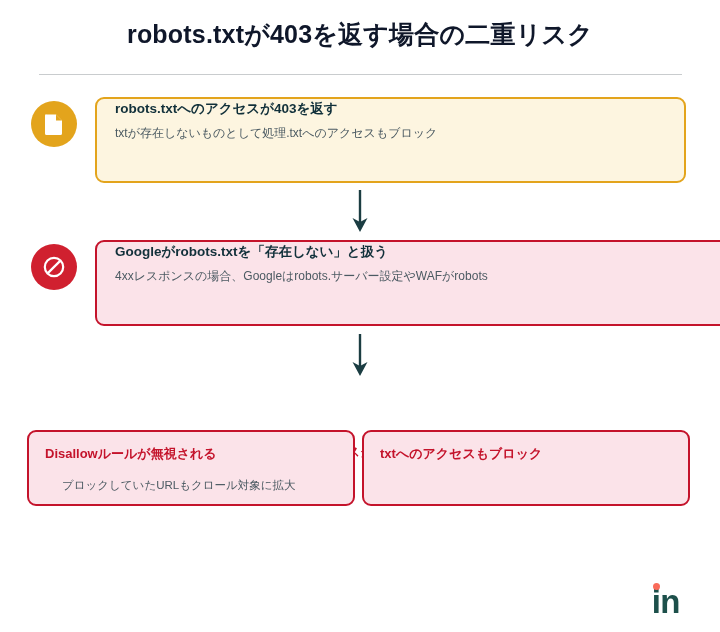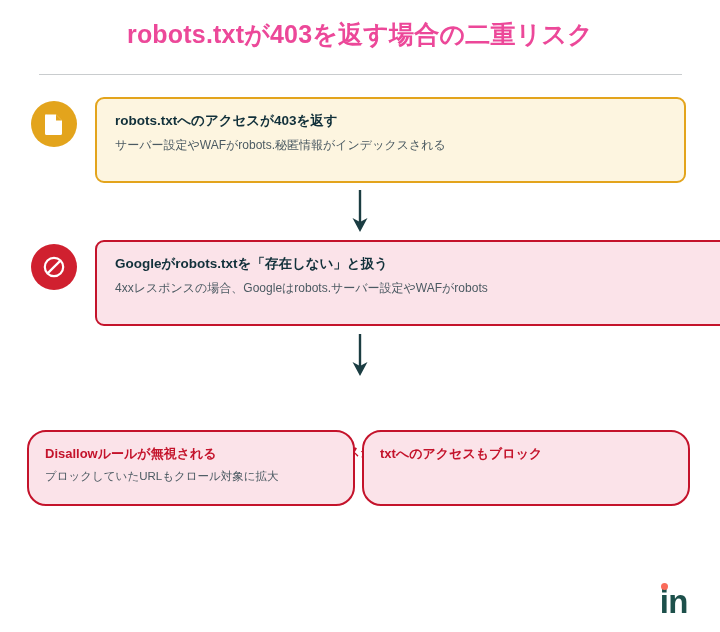--- a/index.html
+++ b/index.html
@@ -18,21 +18,21 @@
 
   
   .page-title {
     position: absolute;
     left: 0;
     top: 18px;
     width: 720px;
     text-align: center;
     font-size: 25px;
     font-weight: bold;
-    color: #ec4899;
+    color: #0f172a;
     letter-spacing: 0.2px;
     white-space: nowrap;
   }
   .title-divider {
     position: absolute;
     left: 39px;
     top: 74px;
     width: 643px;
     height: 1px;
     background: #c9ccce;
@@ -46,21 +46,21 @@
     align-items: center;
     justify-content: center;
   }
   .icon-doc { background: #e3a41c; }
   .icon-ban { background: #d0202f; }
 
   .step-card {
     position: absolute;
     box-sizing: border-box;
     border-radius: 9px;
-    padding: 14px 18px 12px 18px;
+    padding: 2px 18px 12px 18px;
   }
   .card-warning {
     background: #fdf5e0;
     border: 2px solid #e3a41c;
   }
   .card-danger {
     background: #fbe3e9;
     border: 2px solid #c4132b;
   }
   .card-title {
@@ -98,45 +98,45 @@
     white-space: nowrap;
     margin-top: 42px;
   }
 
   
   .outcome-card {
     position: absolute;
     box-sizing: border-box;
     width: 328px;
     height: 76px;
-    border-radius: 19px;
+    border-radius: 9px;
     background: #fbe3e9;
     border: 2px solid #c4132b;
     padding: 14px 16px 0 16px;
   }
   .outcome-title {
     font-size: 13px;
     font-weight: bold;
     color: #c4132b;
     margin: 0 0 8px 0;
     line-height: 1.2;
     white-space: nowrap;
   }
   .outcome-sub {
     font-size: 11.5px;
     color: #4b5a62;
-    margin: 0;
+    margin: 17px;
     line-height: 1.2;
     white-space: nowrap;
   }
 
   
   .brand-logo {
     position: absolute;
-    right: 24px;
+    right: 32px;
     bottom: 14px;
     font-size: 33px;
     font-weight: bold;
     color: #1d504b;
     letter-spacing: -0.5px;
     line-height: 1;
     display: flex;
     align-items: center;
   }
   .brand-logo .dot-i {
@@ -162,21 +162,21 @@
 <div class="title-divider"></div>
 
 <div class="step-icon icon-doc" style="left:31px; top:101px;">
   <svg width="20" height="22" viewBox="0 0 20 22" aria-hidden="true">
     <path d="M2 1.5 h10 l6 6 v13 a1.5 1.5 0 0 1 -1.5 1.5 h-14 a1.5 1.5 0 0 1 -1.5 -1.5 v-18 a1.5 1.5 0 0 1 1.5 -1.5 z" fill="#ffffff"></path>
     <path d="M12 1.5 v6 h6 z" fill="#e3a41c"></path>
   </svg>
 </div>
 <div class="step-card card-warning" style="left:95px; top:97px; width:591px; height:86px;">
   <p class="card-title">robots.txtへのアクセスが403を返す</p>
-  <p class="card-sub">サーバー設定やWAFがrobots.秘匿情報がインデックスされる</p>
+  <p class="card-sub">txtが存在しないものとして処理.txtへのアクセスもブロック</p>
 </div>
 
 <div class="flow-arrow" style="left:345px; top:190px;">
   <svg width="30" height="44" viewBox="0 0 30 44" aria-hidden="true">
     <line x1="15" y1="0" x2="15" y2="33" stroke="#1b3d42" stroke-width="2.4"></line>
     <path d="M15 42 L7.5 28 L15 32 L22.5 28 Z" fill="#1b3d42"></path>
   </svg>
 </div>
 
 <div class="step-icon icon-ban" style="left:31px; top:244px;">

